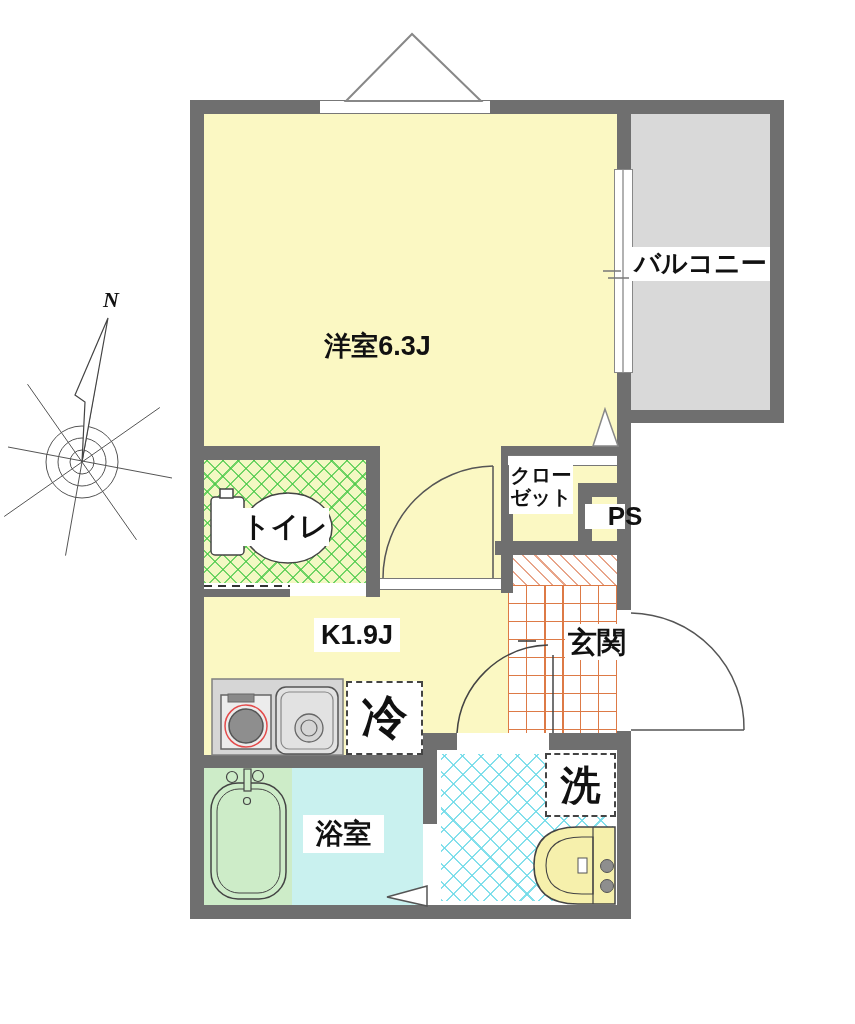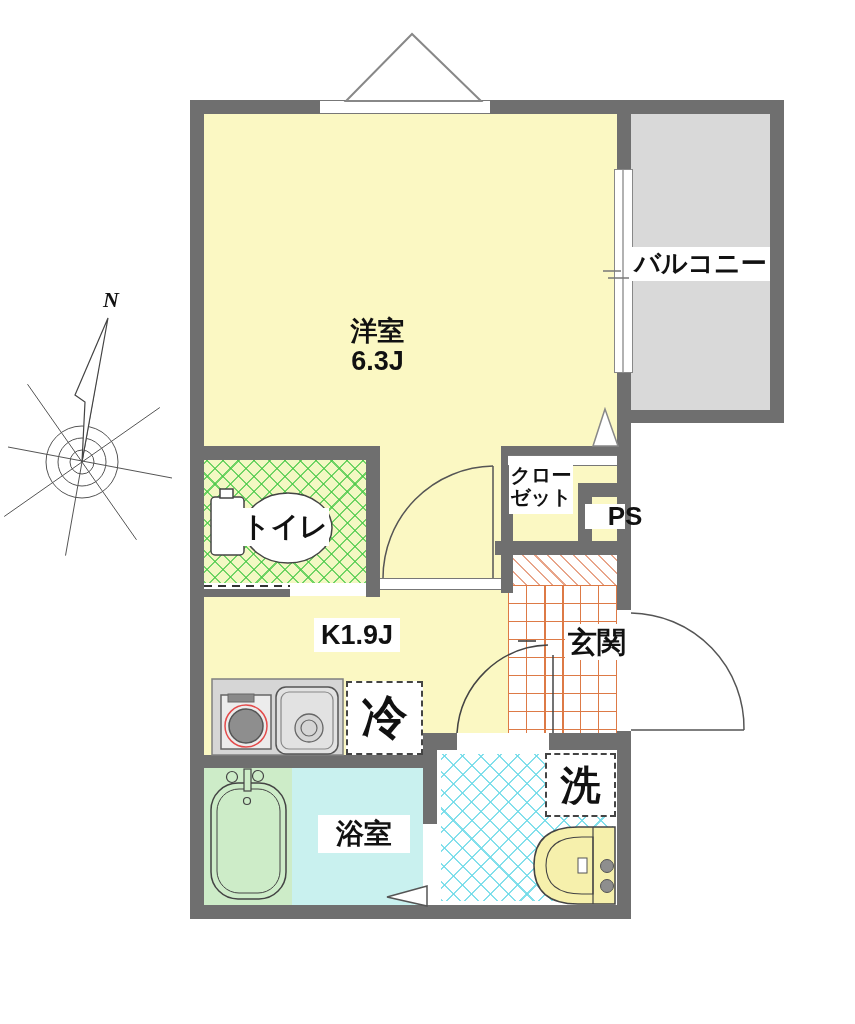--- a/index.html
+++ b/index.html
@@ -142,21 +142,21 @@
     </g>
   </svg>
 
   <div class="abs dashedbox" style="left:346px;top:681px;width:77px;height:74px;font-size:46px;">
     <span>冷</span>
   </div>
   <div class="abs dashedbox" style="left:545px;top:753px;width:71px;height:64px;font-size:40px;">
     <span>洗</span>
   </div>
 
-  <div class="abs lbl" style="left:320px;top:315px;width:115px;height:62px;font-size:27px;flex-direction:column;">
+  <div class="abs lbl" style="left:320px;top:315px;width:115px;height:62px;font-size:27px;">
     <span>洋室</span>
     <span>6.3J</span>
   </div>
   <div class="abs lbl onwhite" style="left:631px;top:247px;width:139px;height:34px;font-size:26px;">
     <span>バルコニー</span>
   </div>
   <div class="abs lbl onwhite" style="left:241px;top:508px;width:88px;height:38px;font-size:28px;">
     <span>トイレ</span>
   </div>
   <div class="abs lbl onwhite" style="left:509px;top:458px;width:64px;height:56px;font-size:20px;flex-direction:column;">
@@ -165,20 +165,20 @@
   </div>
   <div class="abs lbl onwhite" style="left:585px;top:504px;width:33px;height:25px;font-size:26px;padding-left:40px;">
     <span>PS</span>
   </div>
   <div class="abs lbl onwhite" style="left:314px;top:618px;width:86px;height:34px;font-size:27px;">
     <span>K1.9J</span>
   </div>
   <div class="abs lbl onwhite" style="left:535px;top:624px;width:64px;height:36px;font-size:29px;margin-left:30px;">
     <span>玄関</span>
   </div>
-  <div class="abs lbl onwhite" style="left:303px;top:815px;width:92px;height:38px;font-size:28px;margin-left:15px;">
+  <div class="abs lbl onwhite" style="left:303px;top:815px;width:81px;height:38px;font-size:28px;">
     <span>浴室</span>
   </div>
   <div class="abs lbl" style="left:96px;top:286px;width:30px;height:28px;font-size:22px;font-style:italic;font-family:'Liberation Serif',serif;">
     <span>N</span>
   </div>
 
 </div>
 
 </body></html>

